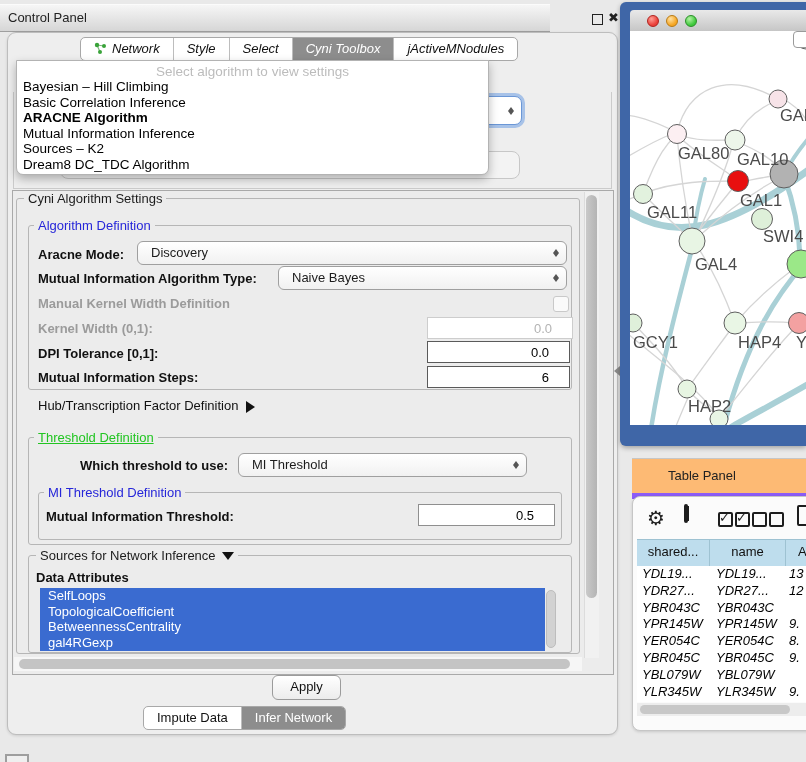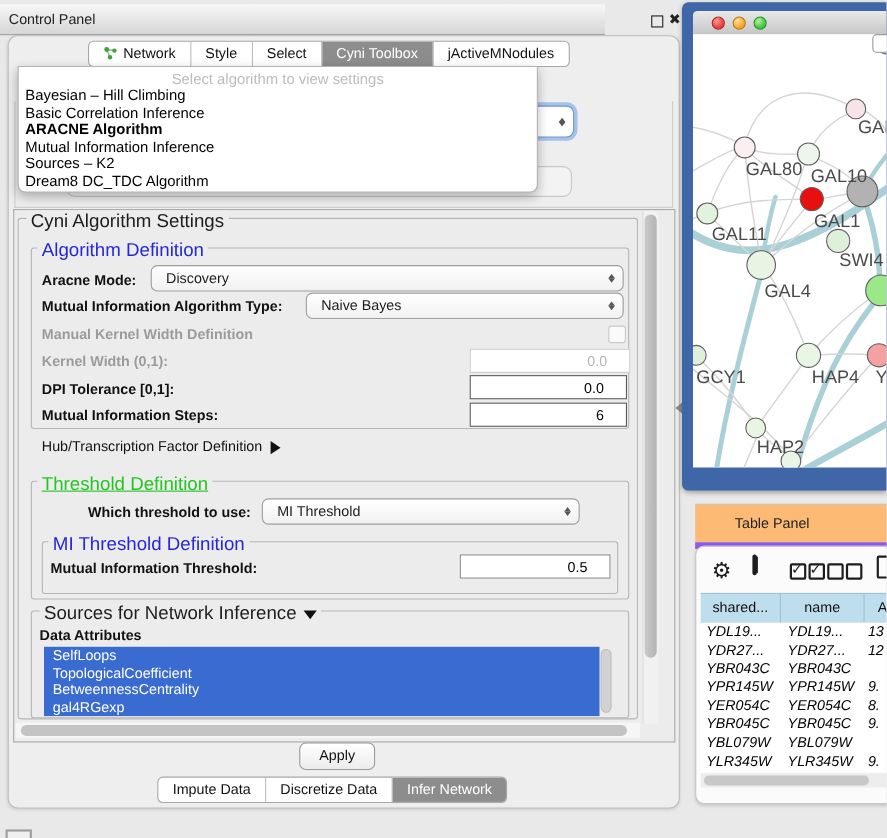--- a/index.html
+++ b/index.html
@@ -32,21 +32,21 @@
   .combo-dis{left:60px;top:151px;width:460px;height:28px;background:#f3f3f3;border:1px solid #c7c7c7;
     border-radius:8px;z-index:10;color:#c3c3c3;line-height:28px;padding-left:28px;box-sizing:border-box;}
   .ghostbox{left:13px;top:92px;width:597px;height:96px;border:1px solid #cbcbcb;border-top:none;z-index:5;}
   
   .scrollwrap{left:12px;top:190px;width:600px;height:483px;background:#ececec;border:1px solid #a9a9a9;}
   .vscroll{left:584px;top:192px;width:14px;height:466px;background:#f1f1f1;border-left:1px solid #dcdcdc;}
   .vthumb{left:586px;top:195px;width:11px;height:403px;background:linear-gradient(90deg,#c9c9c9,#b4b4b4);border-radius:6px;}
   .hscroll{left:14px;top:657px;width:568px;height:14px;background:#f6f6f6;}
   .hthumb{left:19px;top:659px;width:551px;height:10px;background:#c4c4c4;border-radius:5px;}
   .groupbox{border:1px solid #b6b6b6;border-radius:3px;}
-  .gtitle{position:absolute;background:#ececec;padding:0 4px;font-size:17px;}
+  .gtitle{position:absolute;background:#ececec;padding:0 4px;font-size:13px;}
   .gtitle.blue{color:#2626d9;}
   .gtitle.green{color:#22c522;text-decoration:underline;}
   .lbl{position:absolute;font-weight:bold;color:#111;white-space:nowrap;}
   .lbl.dis{color:#9b9b9b;}
   .combo{position:absolute;background:linear-gradient(#ffffff,#f1f1f1);border:1px solid #9f9f9f;
     border-radius:6px;line-height:22px;padding-left:13px;box-sizing:border-box;height:24px;}
   .spin{position:absolute;right:5px;top:50%;margin-top:-7px;width:9px;height:14px;}
   .spin:before{content:"";position:absolute;left:1px;top:0;border:3.5px solid transparent;border-bottom:4.5px solid #555;}
   .spin:after{content:"";position:absolute;left:1px;bottom:0;border:3.5px solid transparent;border-top:4.5px solid #555;}
   .inp{position:absolute;background:#fff;text-align:right;line-height:22px;padding-right:20px;box-sizing:border-box;height:22px;}
@@ -102,21 +102,21 @@
 
 <div class="abs titlebar">
   <span class="t">Control Panel</span>
   <span class="winbtn abs float-ico" style="left:592px;"></span>
   <span class="winbtn" style="left:608px;top:5px;font-size:13px;">✖</span>
 </div>
 
 <div class="abs panel"></div>
 
 
-<div class="abs seg" style="left:80px;top:37px;z-index:20;">
+<div class="abs seg" style="left:80px;top:37px;z-index:20;font-style:italic;">
   <div class="s">
     <span style="display:inline-block;vertical-align:-2px;margin-right:5px;">
       <svg width="13" height="13" viewBox="0 0 13 13">
           <line x1="3" y1="3" x2="10" y2="4" stroke="#7ab87a" stroke-width="1.2"></line>
           <line x1="3" y1="3" x2="6" y2="10" stroke="#7ab87a" stroke-width="1.2"></line>
           <circle cx="3" cy="3" r="2.2" fill="#3aa33a"></circle>
           <circle cx="10" cy="4" r="2" fill="#3aa33a"></circle>
           <circle cx="6" cy="10" r="2" fill="#3aa33a"></circle>
         </svg>
     </span><span>Network</span>
@@ -220,21 +220,20 @@
   <div class="li">BetweennessCentrality</div>
   <div class="li">gal4RGexp</div>
 </div>
 <div class="abs list-thumb"></div>
 
 
 <div class="abs applybtn">Apply</div>
 
 <div class="abs seg" style="left:143px;top:706px;z-index:20;">
   <div class="s"><span>Impute Data</span></div>
-  <div class="s"><span>Discretize Data</span></div>
   <div class="s sel"><span>Infer Network</span></div>
 </div>
 
 <div class="abs split-arrow"></div>
 <div class="abs mini-btn"></div>
 
 
 <div class="abs netframe"></div>
 <div class="abs nettitle">
   <span class="tl red" style="left:17px;"></span>

